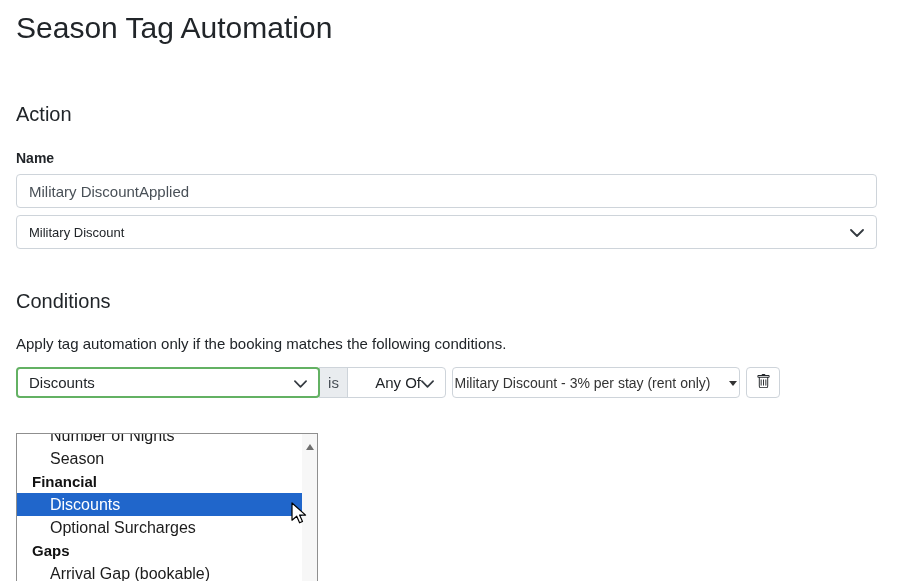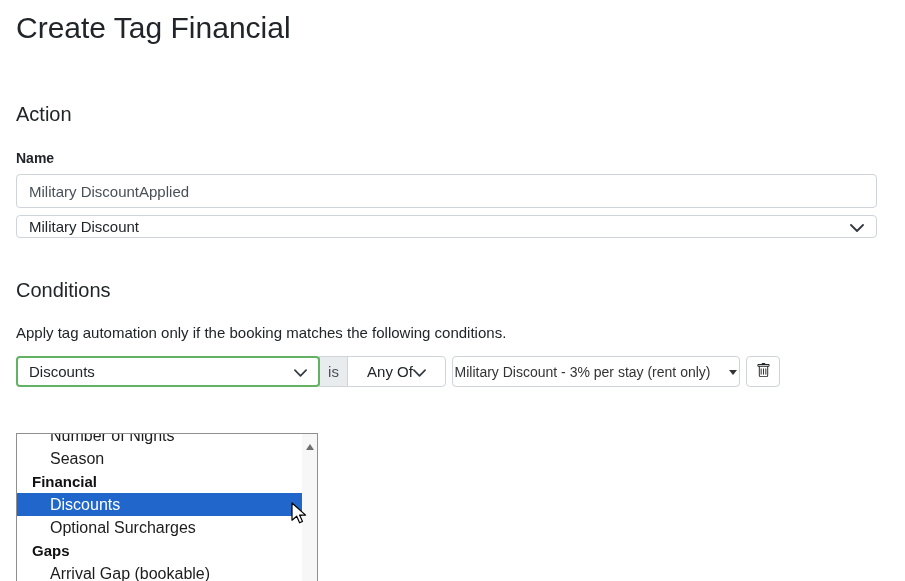--- a/index.html
+++ b/index.html
@@ -51,27 +51,27 @@
     font-family: "Liberation Sans", sans-serif;
     font-size: 15px;
     color: #495057;
     outline: none;
   }
   .select-ctl {
     display: flex;
     align-items: center;
     justify-content: space-between;
     width: 100%;
-    height: 23px;
+    height: 34px;
     margin-top: 7px;
     padding: 0 12px;
     border: 1px solid #ced4da;
     border-radius: 4px;
     background: #fff;
-    font-size: 15px;
+    font-size: 13px;
     color: #212529;
     cursor: default;
   }
 
   p.cond-desc {
     margin-top: 22px;
     font-size: 15px;
     line-height: 18px;
     color: #212529;
   }
@@ -108,21 +108,21 @@
     border: 1px solid #ced4da;
     background: #e9ecef;
     font-size: 15px;
     color: #495057;
     position: relative;
     z-index: 1;
   }
   .op-select {
     display: flex;
     align-items: center;
-    justify-content: center;
+    justify-content: flex-end;
     width: 99px;
     height: 31px;
     margin-left: -1px;
     padding: 0 11px;
     border: 1px solid #ced4da;
     border-radius: 0 4px 4px 0;
     background: #fff;
     font-size: 15px;
     color: #212529;
   }
@@ -213,21 +213,21 @@
     top: 502px;
     z-index: 20;
     pointer-events: none;
   }
 </style>
 </head>
 <body>
 
 <div class="container">
 
-  <h1 class="page-title">Create Tag Financial</h1>
+  <h1 class="page-title">Season Tag Automation</h1>
 
   <h2 class="section-heading action-heading">Action</h2>
 
   <label class="field-label name-label">Name</label>
   <input class="text-input" type="text" value="Military DiscountApplied" style="">
 
   <div class="select-ctl">
     <span>Military Discount</span>
     <span>
       <svg width="14" height="8" viewBox="0 0 14 8">

